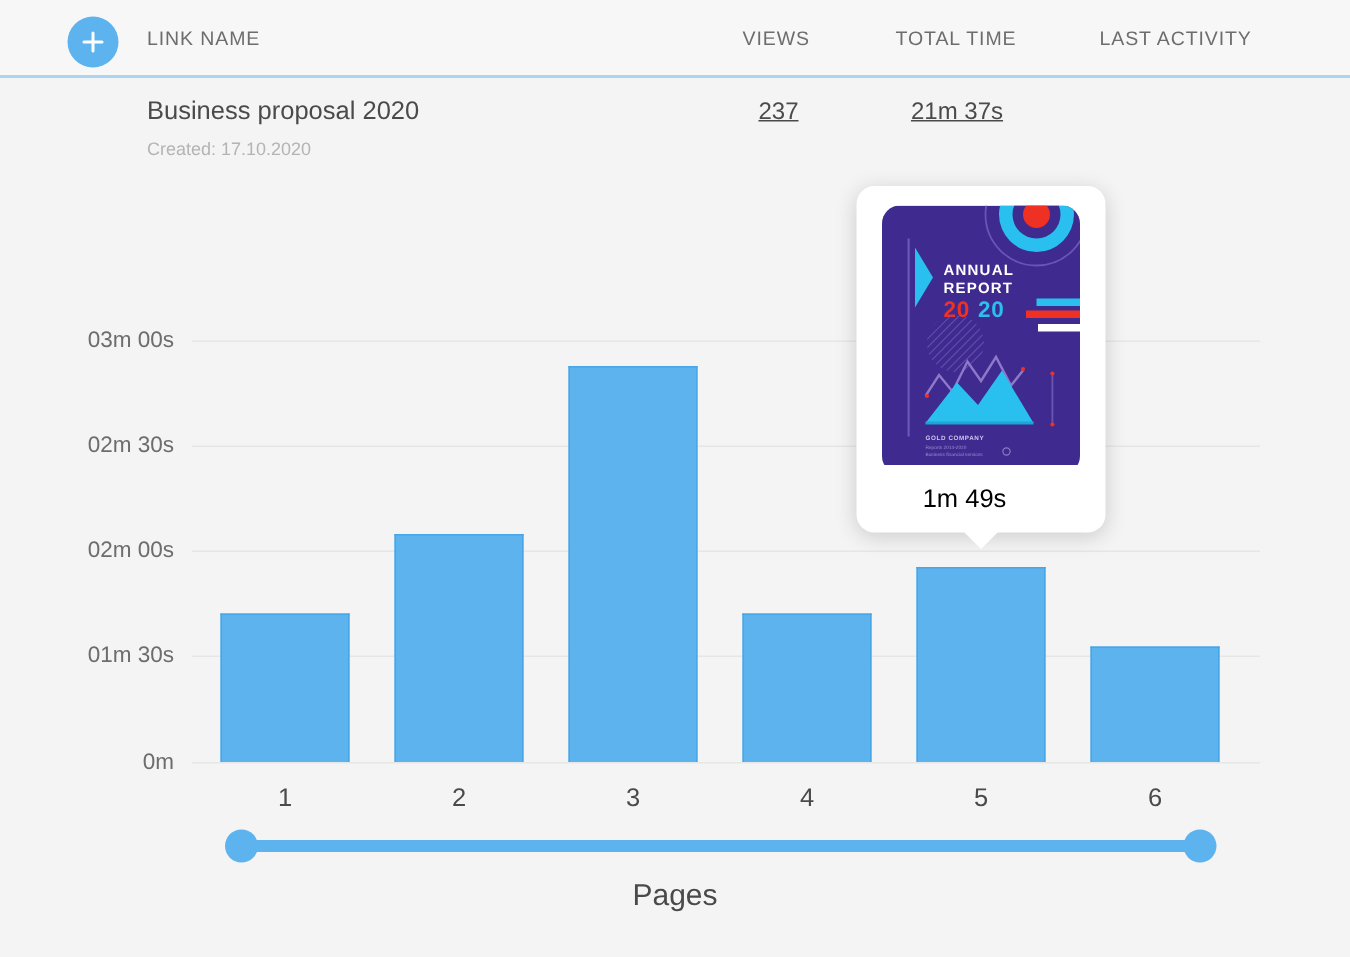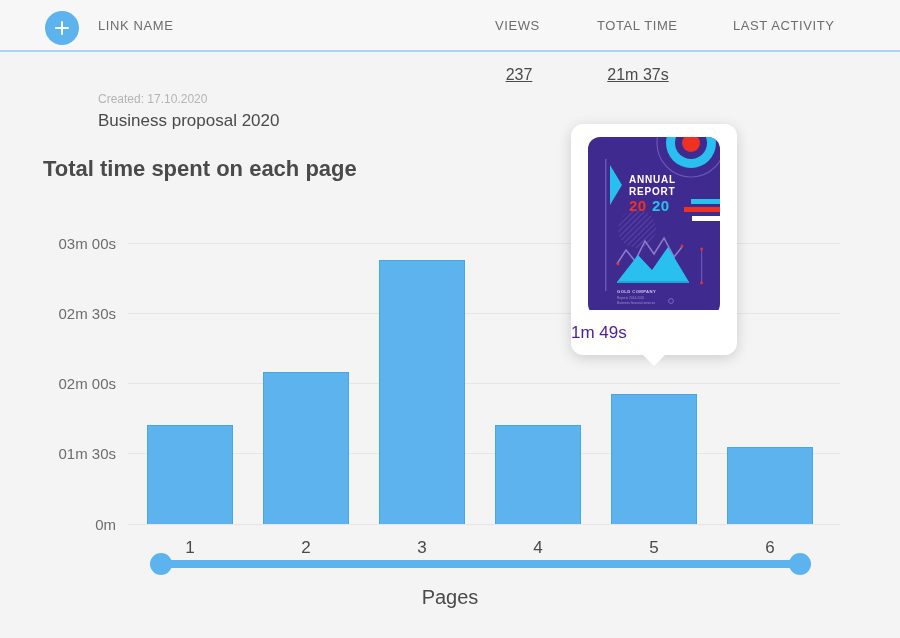--- a/index.html
+++ b/index.html
@@ -32,31 +32,31 @@
   .add-btn .plus::before { left: 0; top: 6px; width: 14px; height: 2px; }
   .add-btn .plus::after { top: 0; left: 6px; width: 2px; height: 14px; }
 
   .col { position: absolute; top: 18px; font-size: 13px; letter-spacing: .6px; color: #6d6d6d; }
   .col-linkname { left: 98px; }
   .col-views    { left: 495px; }
   .col-total    { left: 597px; }
   .col-last     { left: 733px; }
 
   .table-row { position: absolute; left: 0; top: 52px; width: 900px; height: 62px; }
-  .row-title { position: absolute; left: 98px; top: 12px; font-size: 17px; color: #4a4a4a; margin-top: 47px; }
+  .row-title { position: absolute; left: 98px; top: 12px; font-size: 17px; color: #4a4a4a; }
   .row-sub   { position: absolute; left: 98px; top: 40px; font-size: 12px; color: #b4b4b4; }
   .cell { position: absolute; top: 14px; font-size: 16px; color: #4a4a4a; text-align: center; text-decoration: underline; }
   .cell-views { left: 480px; width: 78px; }
   .cell-total { left: 584px; width: 108px; }
   .cell-last  { left: 715px; width: 136px; }
 
   
   .chart-title { position: absolute; left: 43px; top: 156px; font-size: 22px; font-weight: bold; color: #4a4a4a; }
 
-  .plot { position: absolute; left: 0; top: 16px; width: 900px; height: 454px; }
+  .plot { position: absolute; left: 0; top: 0; width: 900px; height: 454px; }
   .gridline { position: absolute; left: 128px; width: 712px; height: 1px; background: #e6e6e6; }
   .ytick { position: absolute; right: 0; width: 80px; text-align: right; font-size: 15px; color: #6d6d6d; transform: translateY(-50%); }
   .ytick-wrap { position: absolute; left: 36px; width: 80px; }
 
   .bar {
     position: absolute; width: 86px; background: #5cb3ee;
     border: 1px solid #49a6e6; border-bottom: none;
   }
   .xtick { position: absolute; top: 522px; width: 86px; text-align: center; font-size: 17px; color: #4a4a4a; }
 
@@ -79,21 +79,21 @@
     background: #ffffff; border-radius: 12px;
     box-shadow: 0 3px 14px rgba(0,0,0,0.16);
   }
   .tooltip::after {
     content: ""; position: absolute; left: 50%; bottom: -11px; transform: translateX(-50%);
     width: 0; height: 0; border-left: 12px solid transparent; border-right: 12px solid transparent;
     border-top: 12px solid #ffffff;
   }
   .thumb { position: absolute; left: 17px; top: 13px; width: 132px; height: 179px; overflow: hidden; border-radius: 12px; }
   .thumb svg { display: block; }
-  .tooltip-value { position: absolute; left: 0; bottom: 12px; width: 144px; font-size: 17px; color: #4c1d95; }
+  .tooltip-value { position: absolute; left: 0; bottom: 12px; width: 144px; text-align: center; font-size: 17px; color: #000000; }
 </style>
 </head>
 <body>
 
 <div class="page">
 
   <div class="table-head">
     <button class="add-btn">
       <span class="plus"></span>
     </button>
@@ -103,21 +103,20 @@
     <div class="col col-last">LAST ACTIVITY</div>
   </div>
 
   <div class="table-row">
     <div class="row-title">Business proposal 2020</div>
     <div class="row-sub">Created: 17.10.2020</div>
     <div class="cell cell-views">237</div>
     <div class="cell cell-total">21m 37s</div>
   </div>
 
-  <div class="chart-title">Total time spent on each page</div>
 
   <div class="plot">
 
     <div class="gridline" style="top:227px"></div>
     <div class="gridline" style="top:297px"></div>
     <div class="gridline" style="top:367px"></div>
     <div class="gridline" style="top:437px"></div>
     <div class="gridline" style="top:508px"></div>
 
     <div class="ytick-wrap" style="top:227px">

